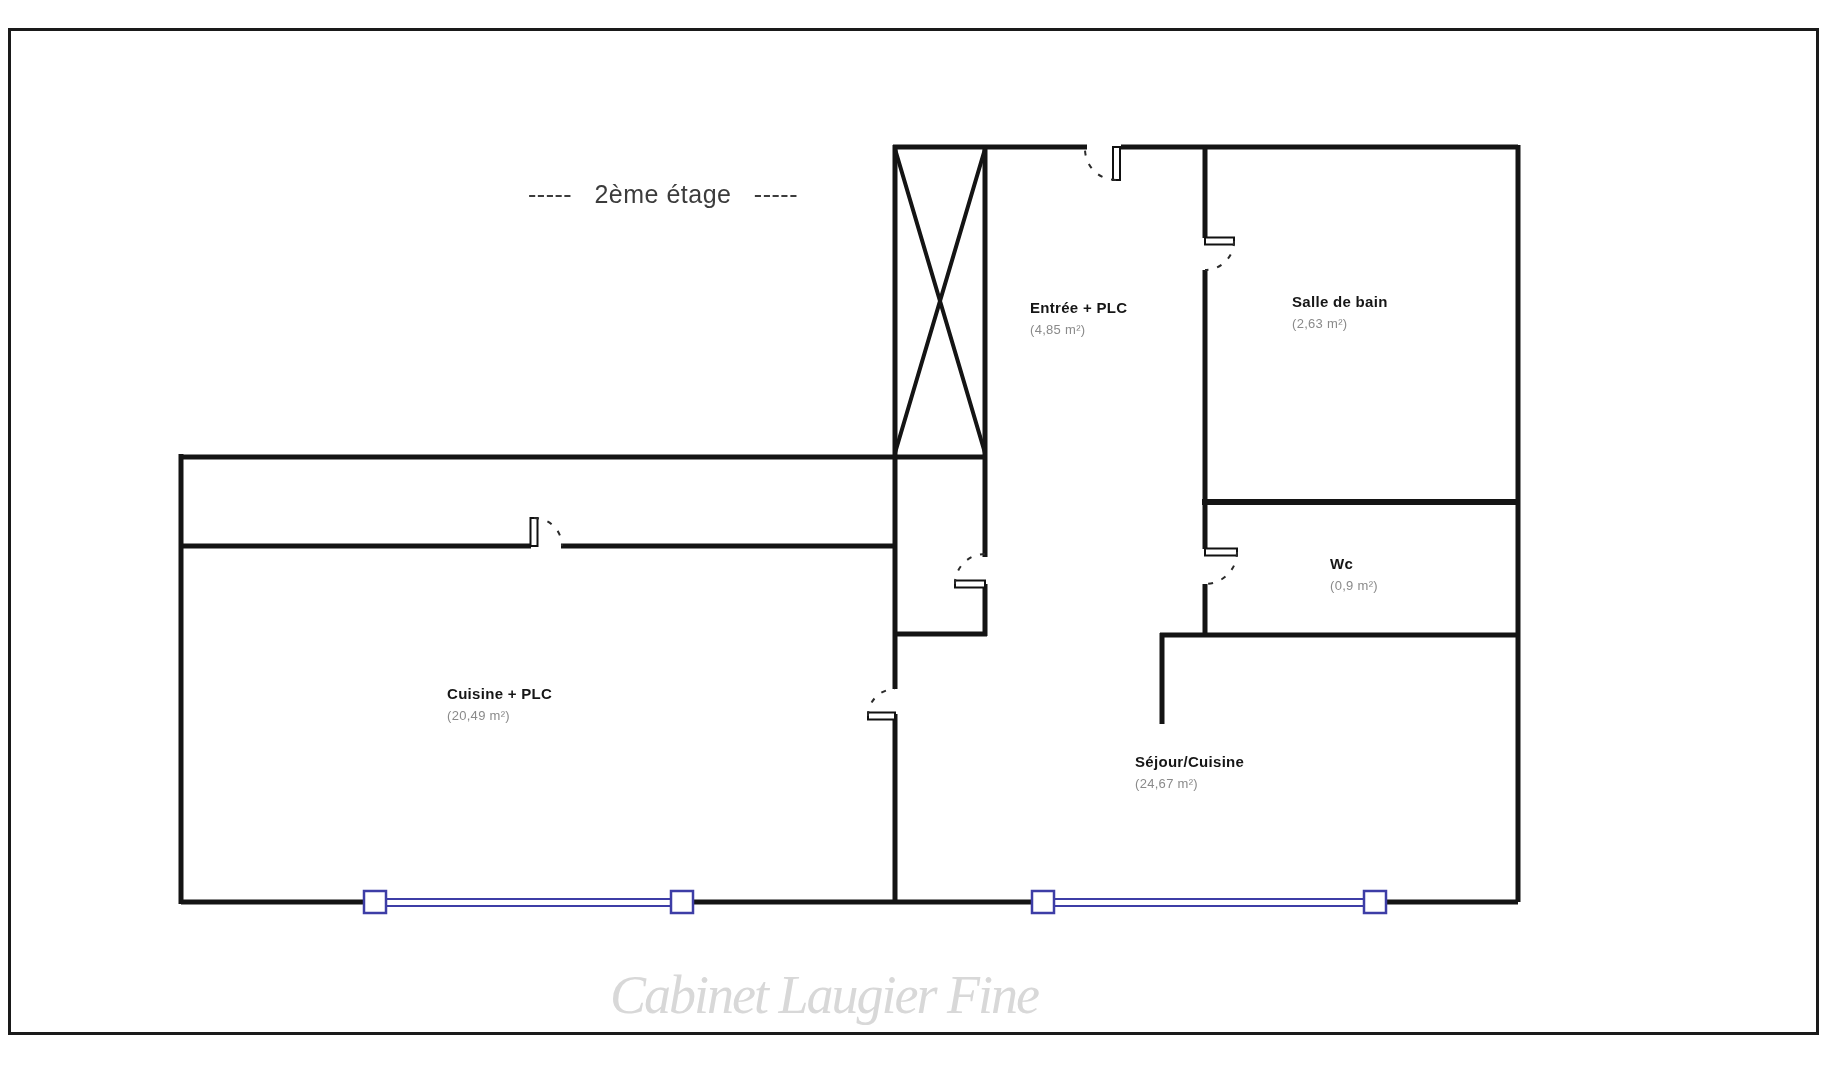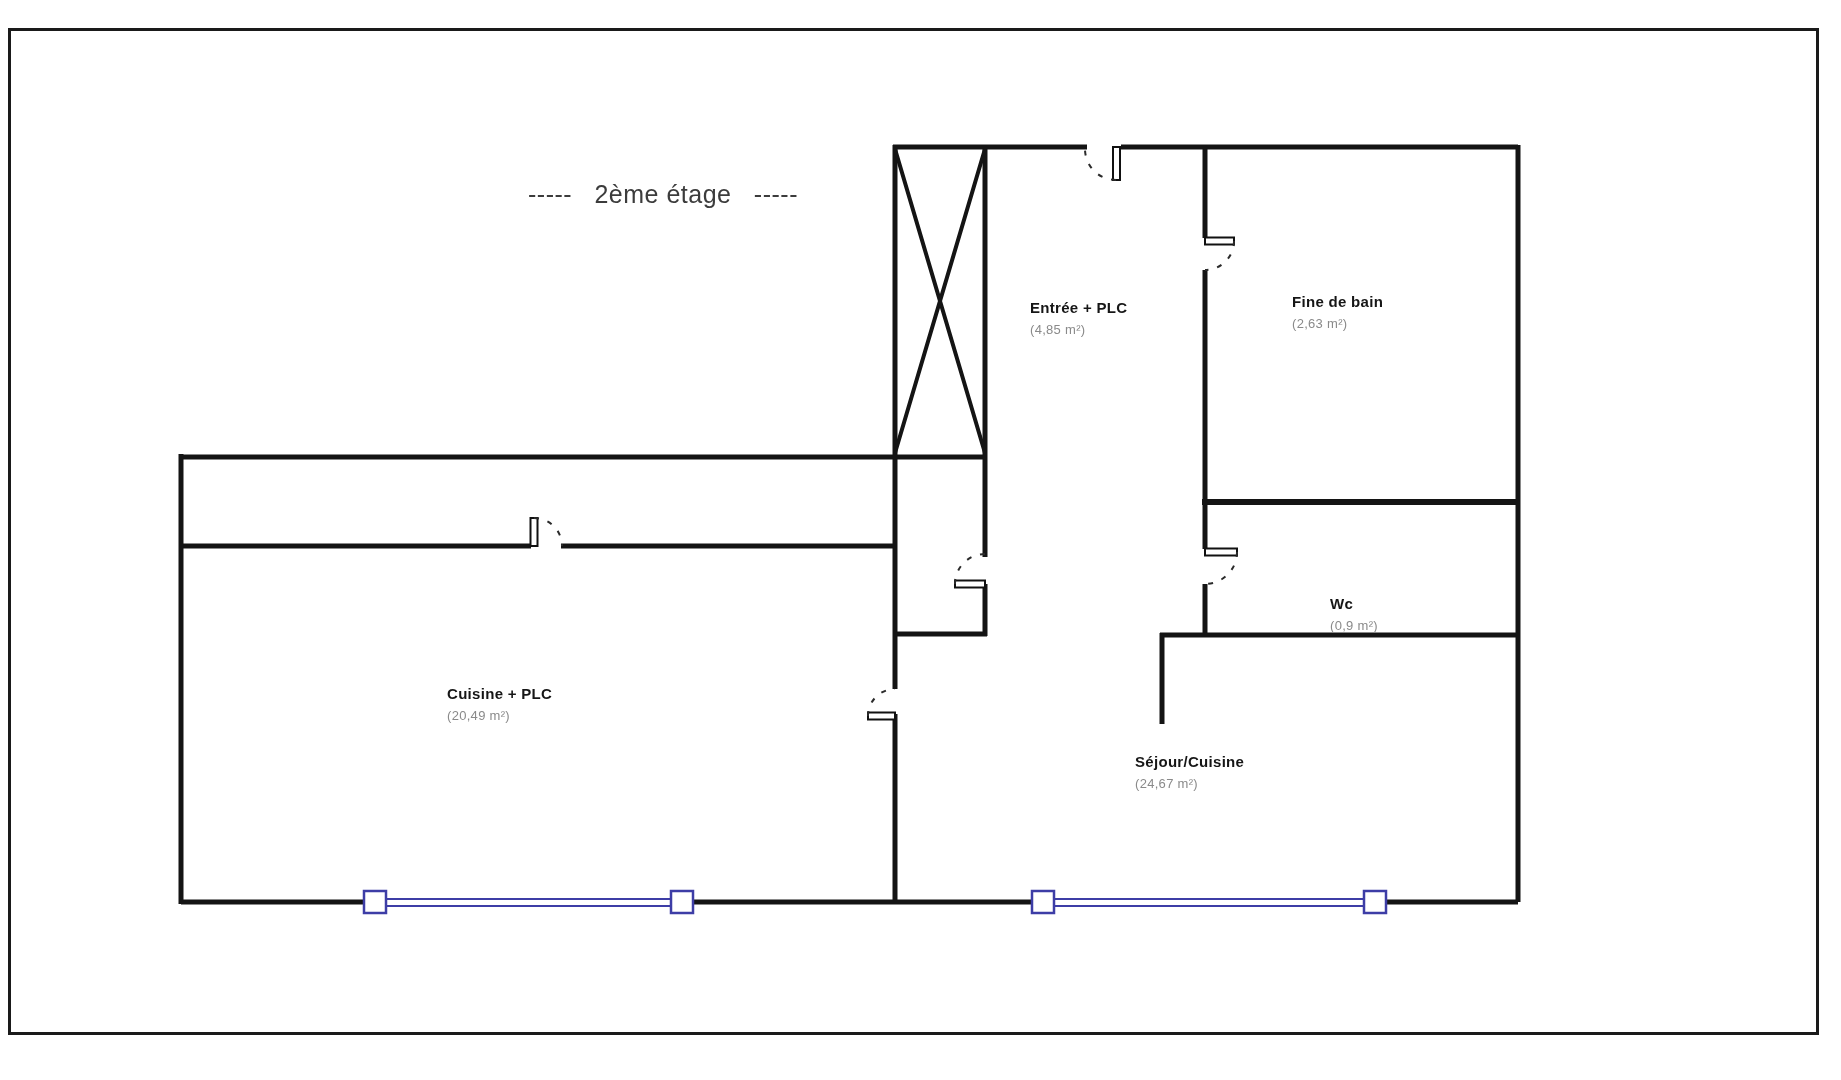--- a/index.html
+++ b/index.html
@@ -20,29 +20,30 @@
   }
   .floor-title{
     position:absolute;left:528px;top:180px;z-index:3;
     font-size:25px;color:#3c3c3c;white-space:pre;letter-spacing:0.5px;
   }
   .room-label{position:absolute;z-index:3;line-height:1;}
   .room-name{font-weight:bold;font-size:15px;color:#161616;letter-spacing:0.3px;}
   .room-area{font-size:13px;color:#8a8a8a;margin-top:8px;letter-spacing:0.3px;}
   #label-entree{left:1030px;top:300px;}
   #label-sdb{left:1292px;top:294px;}
-  #label-wc{left:1330px;top:556px;margin-top:40px;}
+  #label-wc{left:1330px;top:556px;}
   #label-chambre{left:447px;top:686px;}
   #label-sejour{left:1135px;top:754px;}
 </style>
 </head>
 <body>
 
 <div class="canvas">
 
+  <div class="watermark">Cabinet Laugier Fine</div>
 
   <svg class="plan-svg" width="1841" height="1080" viewBox="0 0 1841 1080">
 
     <rect x="9.5" y="29.5" width="1808" height="1004" fill="none" stroke="#1a1a1a" stroke-width="3"></rect>
 
     <g stroke="#141414" stroke-width="5" fill="none">
       <path d="
         M893 147 H1087  M1121 147 H1518
         M1518 145 V902
         M181 454 V904
@@ -93,21 +94,21 @@
   </svg>
 
   <div class="floor-title">-----   2ème étage   -----</div>
 
   <div class="room-label" id="label-entree">
     <div class="room-name">Entrée + PLC</div>
     <div class="room-area">(4,85 m²)</div>
   </div>
 
   <div class="room-label" id="label-sdb">
-    <div class="room-name">Fine de bain</div>
+    <div class="room-name">Salle de bain</div>
     <div class="room-area">(2,63 m²)</div>
   </div>
 
   <div class="room-label" id="label-wc">
     <div class="room-name">Wc</div>
     <div class="room-area">(0,9 m²)</div>
   </div>
 
   <div class="room-label" id="label-chambre">
     <div class="room-name">Cuisine + PLC</div>

